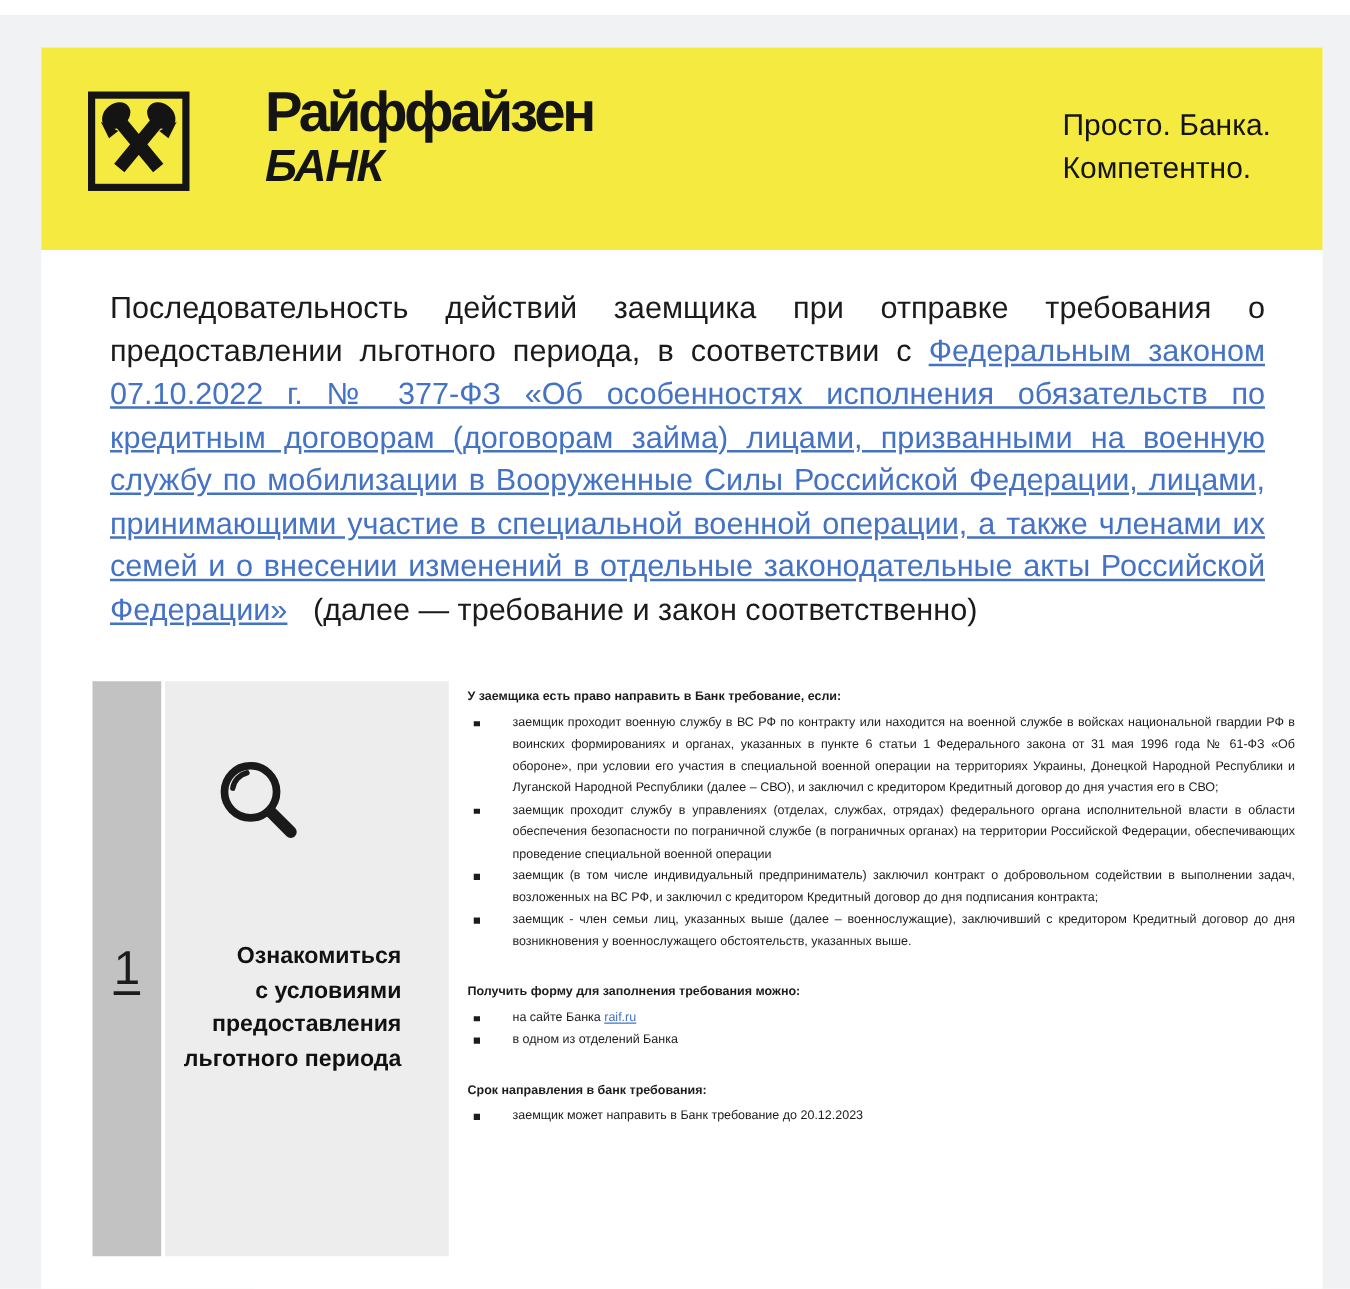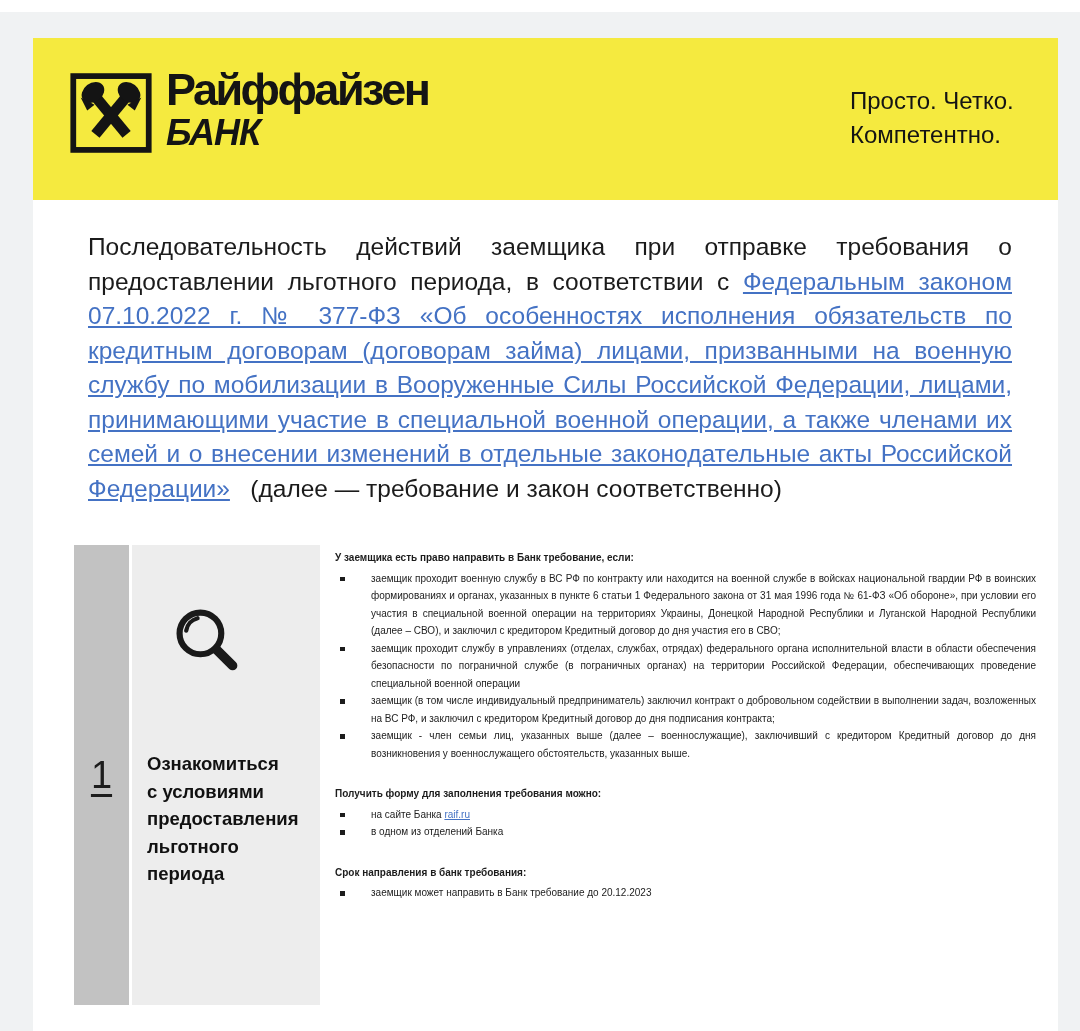--- a/index.html
+++ b/index.html
@@ -18,21 +18,21 @@
     font-family:"Liberation Sans", sans-serif;
     color:var(--ink);
   }
   .top-strip{position:absolute;left:0;top:0;width:1080px;height:12px;background:#FFFFFF;}
   .doc{
     position:absolute;left:33px;top:38px;width:1025px;height:993px;
     background:#FFFFFF;
   }
   
   .banner{position:relative;height:162px;background:var(--yellow);}
-  .logo{position:absolute;left:37px;top:34px;display:flex;align-items:flex-start;}
+  .logo{position:absolute;left:37px;top:34px;display:flex;align-items:flex-start;gap:46px;}
   .logo-mark svg{width:82px;height:82px;display:block;}
   .brand{margin-left:14px;margin-top:-6px;color:#141414;}
   .brand-1{font-size:45px;font-weight:800;letter-spacing:-2.5px;line-height:48px;}
   .brand-2{font-size:36px;font-weight:800;font-style:italic;letter-spacing:-1px;line-height:38px;}
   .tagline{position:absolute;left:817px;top:46px;font-size:24px;line-height:34px;color:#141414;}
   
   .title{
     margin:30px 46px 0 55px;
     font-size:24.5px;line-height:34.5px;
     text-align:justify;color:var(--ink);
@@ -42,21 +42,21 @@
   
   .step{display:flex;margin:39px 21px 0 41px;height:460px;}
   .step-num{
     width:55px;flex-shrink:0;background:var(--strip);margin-right:3px;
     display:flex;align-items:center;justify-content:center;
   }
   .step-num .num{
     font-size:38px;color:#1c1c1c;
     text-decoration:underline;text-underline-offset:6px;
   }
-  .step-panel{width:188px;flex-shrink:0;background:var(--panel);position:relative;}
+  .step-panel{width:227px;flex-shrink:0;background:var(--panel);position:relative;text-align:right;}
   .magnifier{position:absolute;left:40px;top:60px;width:72px;height:72px;}
   .magnifier svg{width:72px;height:72px;display:block;}
   .step-label{
     position:absolute;left:15px;top:205px;
     font-size:18.5px;font-weight:700;line-height:27.5px;
     white-space:pre-line;color:#111;
   }
   .step-content{
     flex:1;padding:4px 1px 0 15px;
     font-size:10px;line-height:17.5px;color:#1c1c1c;
@@ -92,21 +92,21 @@
             <path d="M87 31 L70 40 L79 47 Z"></path>
           </g>
         </svg>
       </span>
       <div class="brand">
         <div class="brand-1">Райффайзен</div>
         <div class="brand-2">БАНК</div>
       </div>
     </div>
     <div class="tagline">
-      <div>Просто. Четко.</div>
+      <div>Просто. Банка.</div>
       <div>Компетентно.</div>
     </div>
   </header>
 
   <p class="title"><span>Последовательность действий заемщика при отправке требования о предоставлении льготного периода, в соответствии с </span><span class="seg-link">Федеральным законом 07.10.2022 г. № 377-ФЗ «Об особенностях исполнения обязательств по кредитным договорам (договорам займа) лицами, призванными на военную службу по мобилизации в Вооруженные Силы Российской Федерации, лицами, принимающими участие в специальной военной операции, а также членами их семей и о внесении изменений в отдельные законодательные акты Российской Федерации»</span><span>&nbsp;&nbsp; (далее — требование и закон соответственно)</span></p>
 
   <section class="step">
     <div class="step-num">
       <span class="num">1</span>
     </div>

